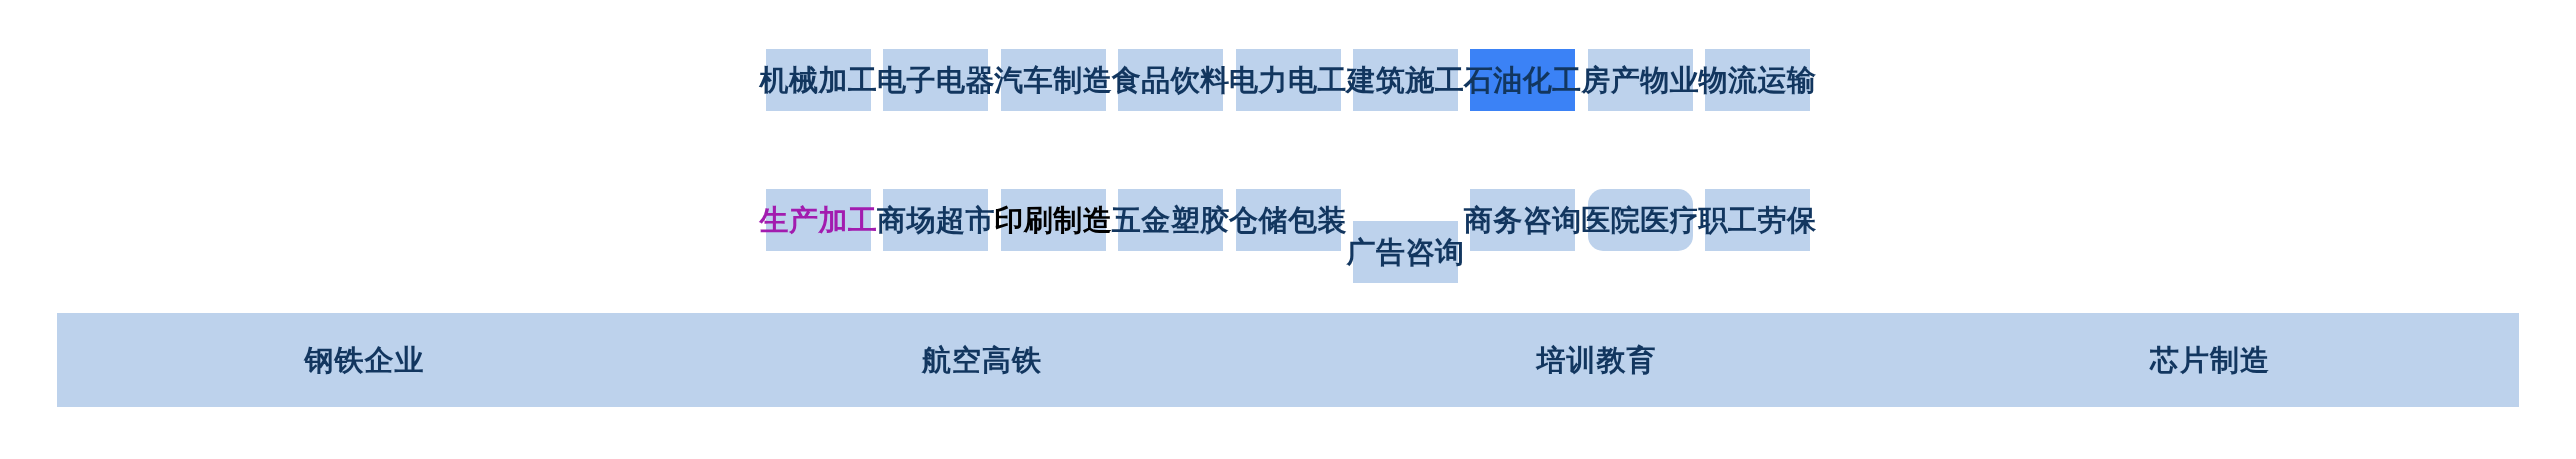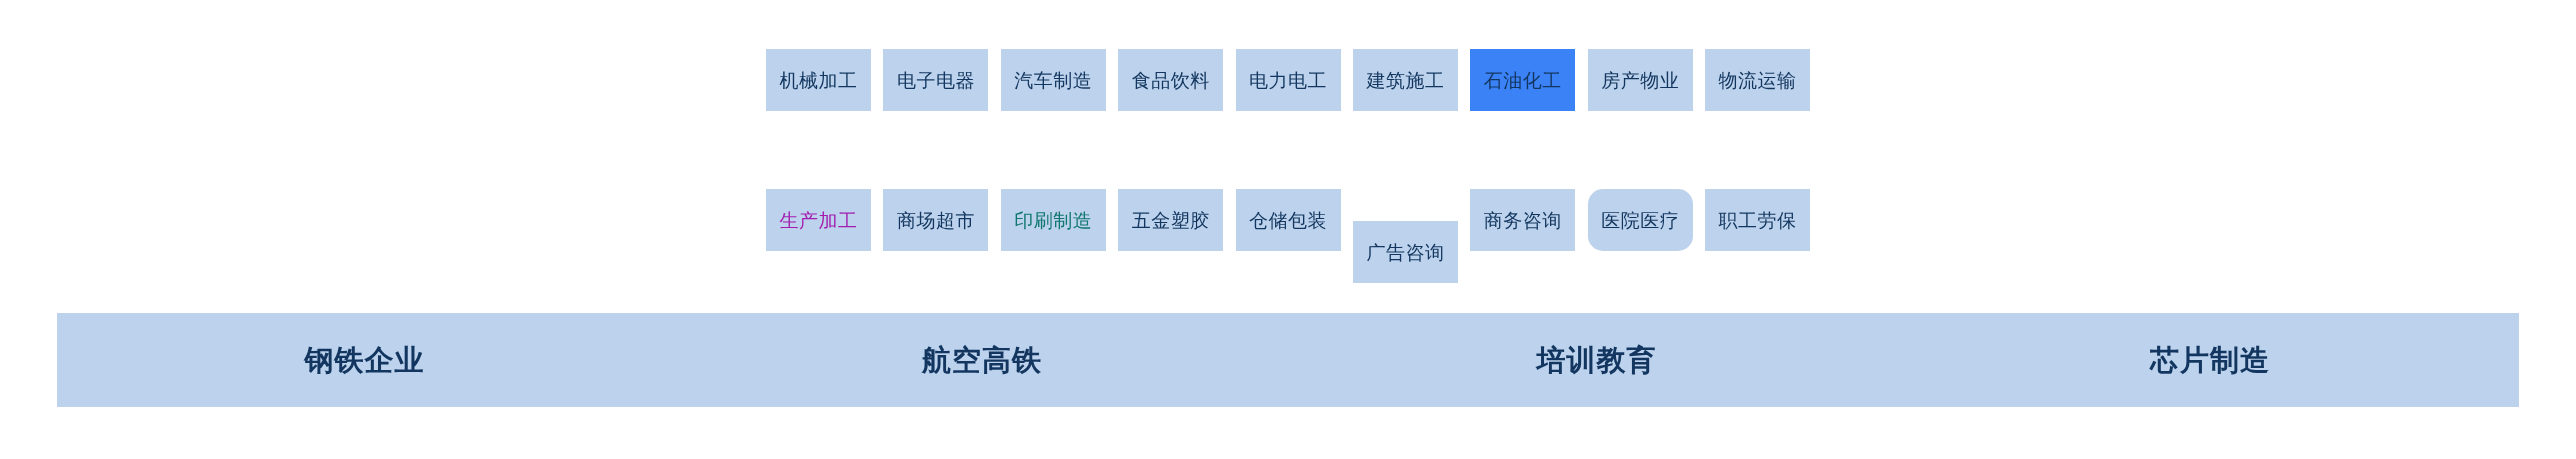--- a/index.html
+++ b/index.html
@@ -51,23 +51,23 @@
     cursor: pointer;
     user-select: none;
   }
 
   
   .row-1 .tag-card,
   .row-2 .tag-card {
     width: 105px;
     height: 62px;
     margin: 0 6.2px;
-    font-size: 19px;
+    font-size: 29px;
     letter-spacing: 0.5px;
-    font-weight: 400;
+    font-weight: 700;
   }
 
   
   .row-3 .tag-card {
     height: 94px;
     margin: 0 0;
     font-size: 29px;
     letter-spacing: 1px;
     font-weight: 700;
   }
@@ -117,21 +117,21 @@
     </div>
   </div>
 
   <div class="tag-row row-2">
     <div class="tag-card" style="background: rgb(189, 210, 236); color: #a21caf;">
       <span class="tag-label">生产加工</span>
     </div>
     <div class="tag-card" style="background: rgb(189, 210, 236); color: rgb(18, 54, 95);">
       <span class="tag-label">商场超市</span>
     </div>
-    <div class="tag-card" style="background: rgb(189, 210, 236); color: #0f766e;">
+    <div class="tag-card" style="background: rgb(189, 210, 236); color: #000000;">
       <span class="tag-label">印刷制造</span>
     </div>
     <div class="tag-card" style="background: rgb(189, 210, 236); color: rgb(18, 54, 95);">
       <span class="tag-label">五金塑胶</span>
     </div>
     <div class="tag-card" style="background: rgb(189, 210, 236); color: rgb(18, 54, 95);">
       <span class="tag-label">仓储包装</span>
     </div>
     <div class="tag-card" style="background: rgb(189, 210, 236); color: rgb(18, 54, 95); margin-top: 32px;">
       <span class="tag-label">广告咨询</span>

